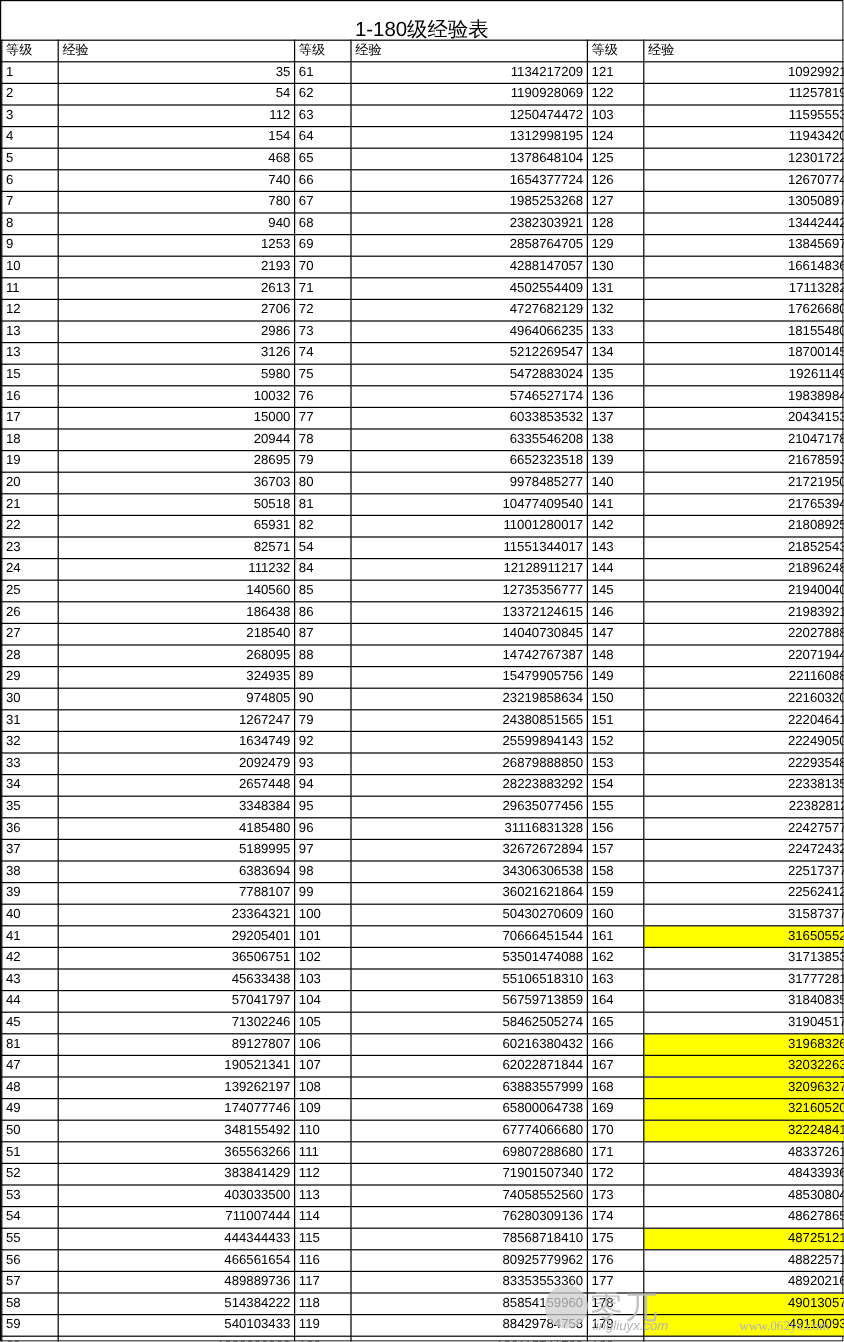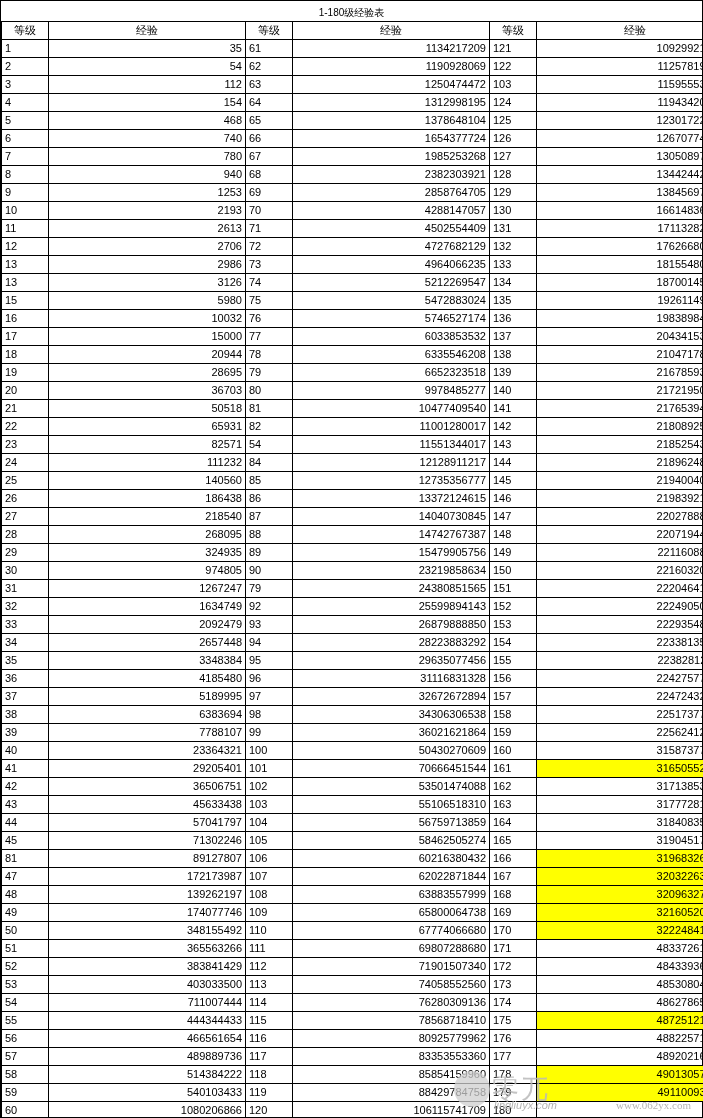--- a/index.html
+++ b/index.html
@@ -18,24 +18,24 @@
   }
   .page {
     width: 703px;
     height: 1118px;
     position: relative;
     box-sizing: border-box;
     border: 1px solid #000;
   }
   .title {
     text-align: center;
-    font-size: 10px;
+    font-size: 17px;
     line-height: 14px;
     height: 15px;
-    padding-top: 5px;
+    padding-top: 17px;
     color: #000;
     font-family: "Liberation Sans", sans-serif;
   }
   table.exp {
     border-collapse: collapse;
     width: 701px;
     table-layout: fixed;
     font-size: 11px;
   }
   table.exp th, table.exp td {
@@ -50,21 +50,21 @@
   }
   th.lvl, td.lvl {
     width: 40px;
     text-align: left;
   }
   th.exp-h, td.exp-c {
     width: 190px;
     text-align: right;
   }
   th.lvl, th.exp-h {
-    text-align: center;
+    text-align: left;
   }
   td.hl {
     background: #ffff00;
   }
   .watermark {
     position: absolute;
     right: 4px;
     bottom: 2px;
     width: 260px;
     height: 46px;
@@ -489,21 +489,21 @@
         <tr>
           <td class="lvl">81</td>
           <td class="exp-c">89127807</td>
           <td class="lvl">106</td>
           <td class="exp-c">60216380432</td>
           <td class="lvl">166</td>
           <td class="exp-c hl">319683263554</td>
         </tr>
         <tr>
           <td class="lvl">47</td>
-          <td class="exp-c">172173987</td>
+          <td class="exp-c">190521341</td>
           <td class="lvl">107</td>
           <td class="exp-c">62022871844</td>
           <td class="lvl">167</td>
           <td class="exp-c hl">320322630082</td>
         </tr>
         <tr>
           <td class="lvl">48</td>
           <td class="exp-c">139262197</td>
           <td class="lvl">108</td>
           <td class="exp-c">63883557999</td>

